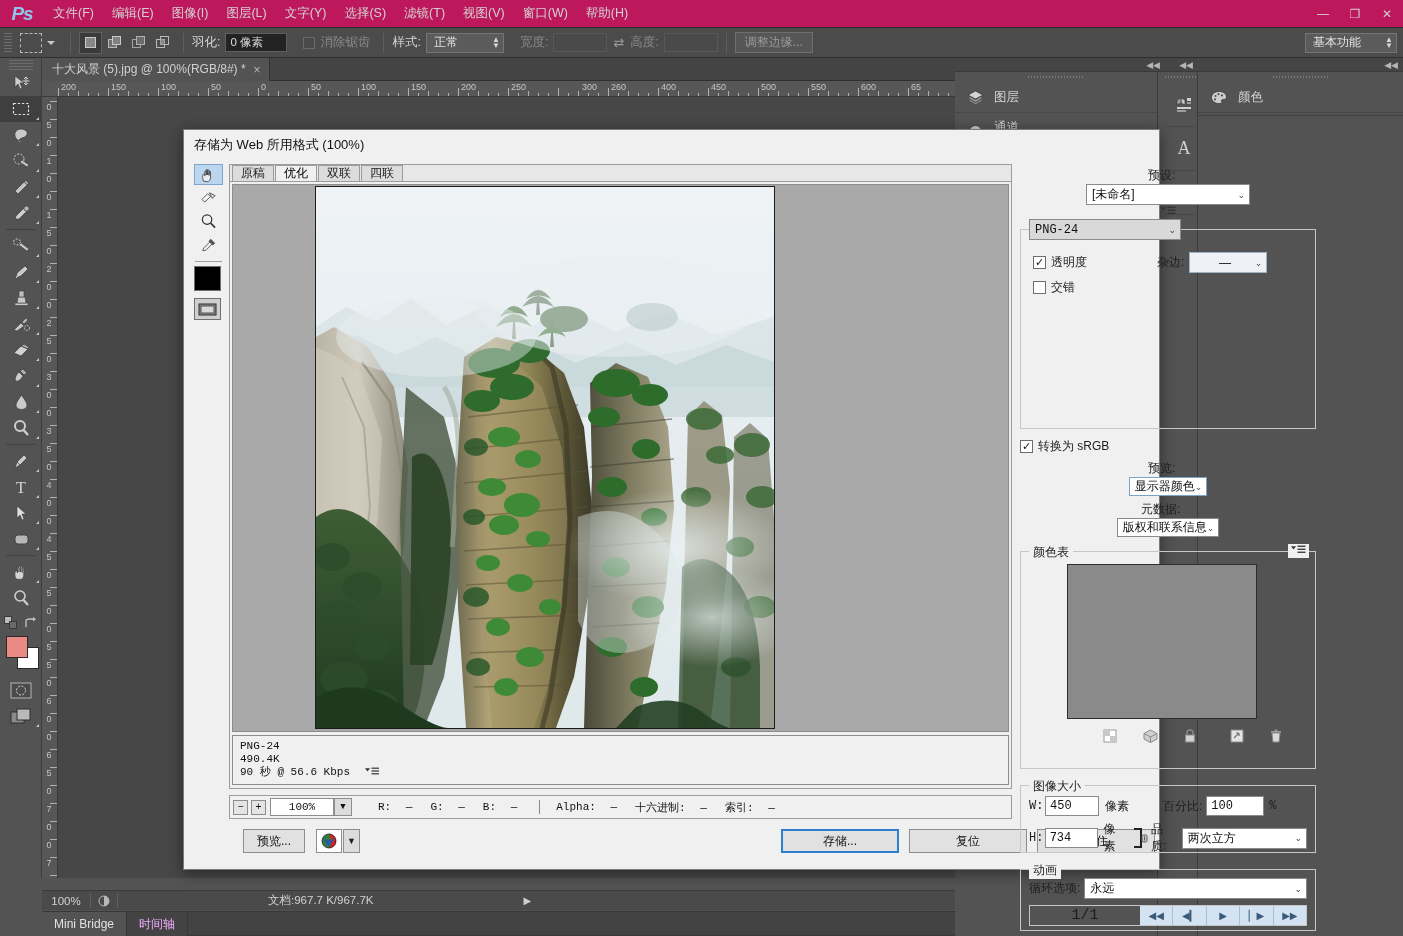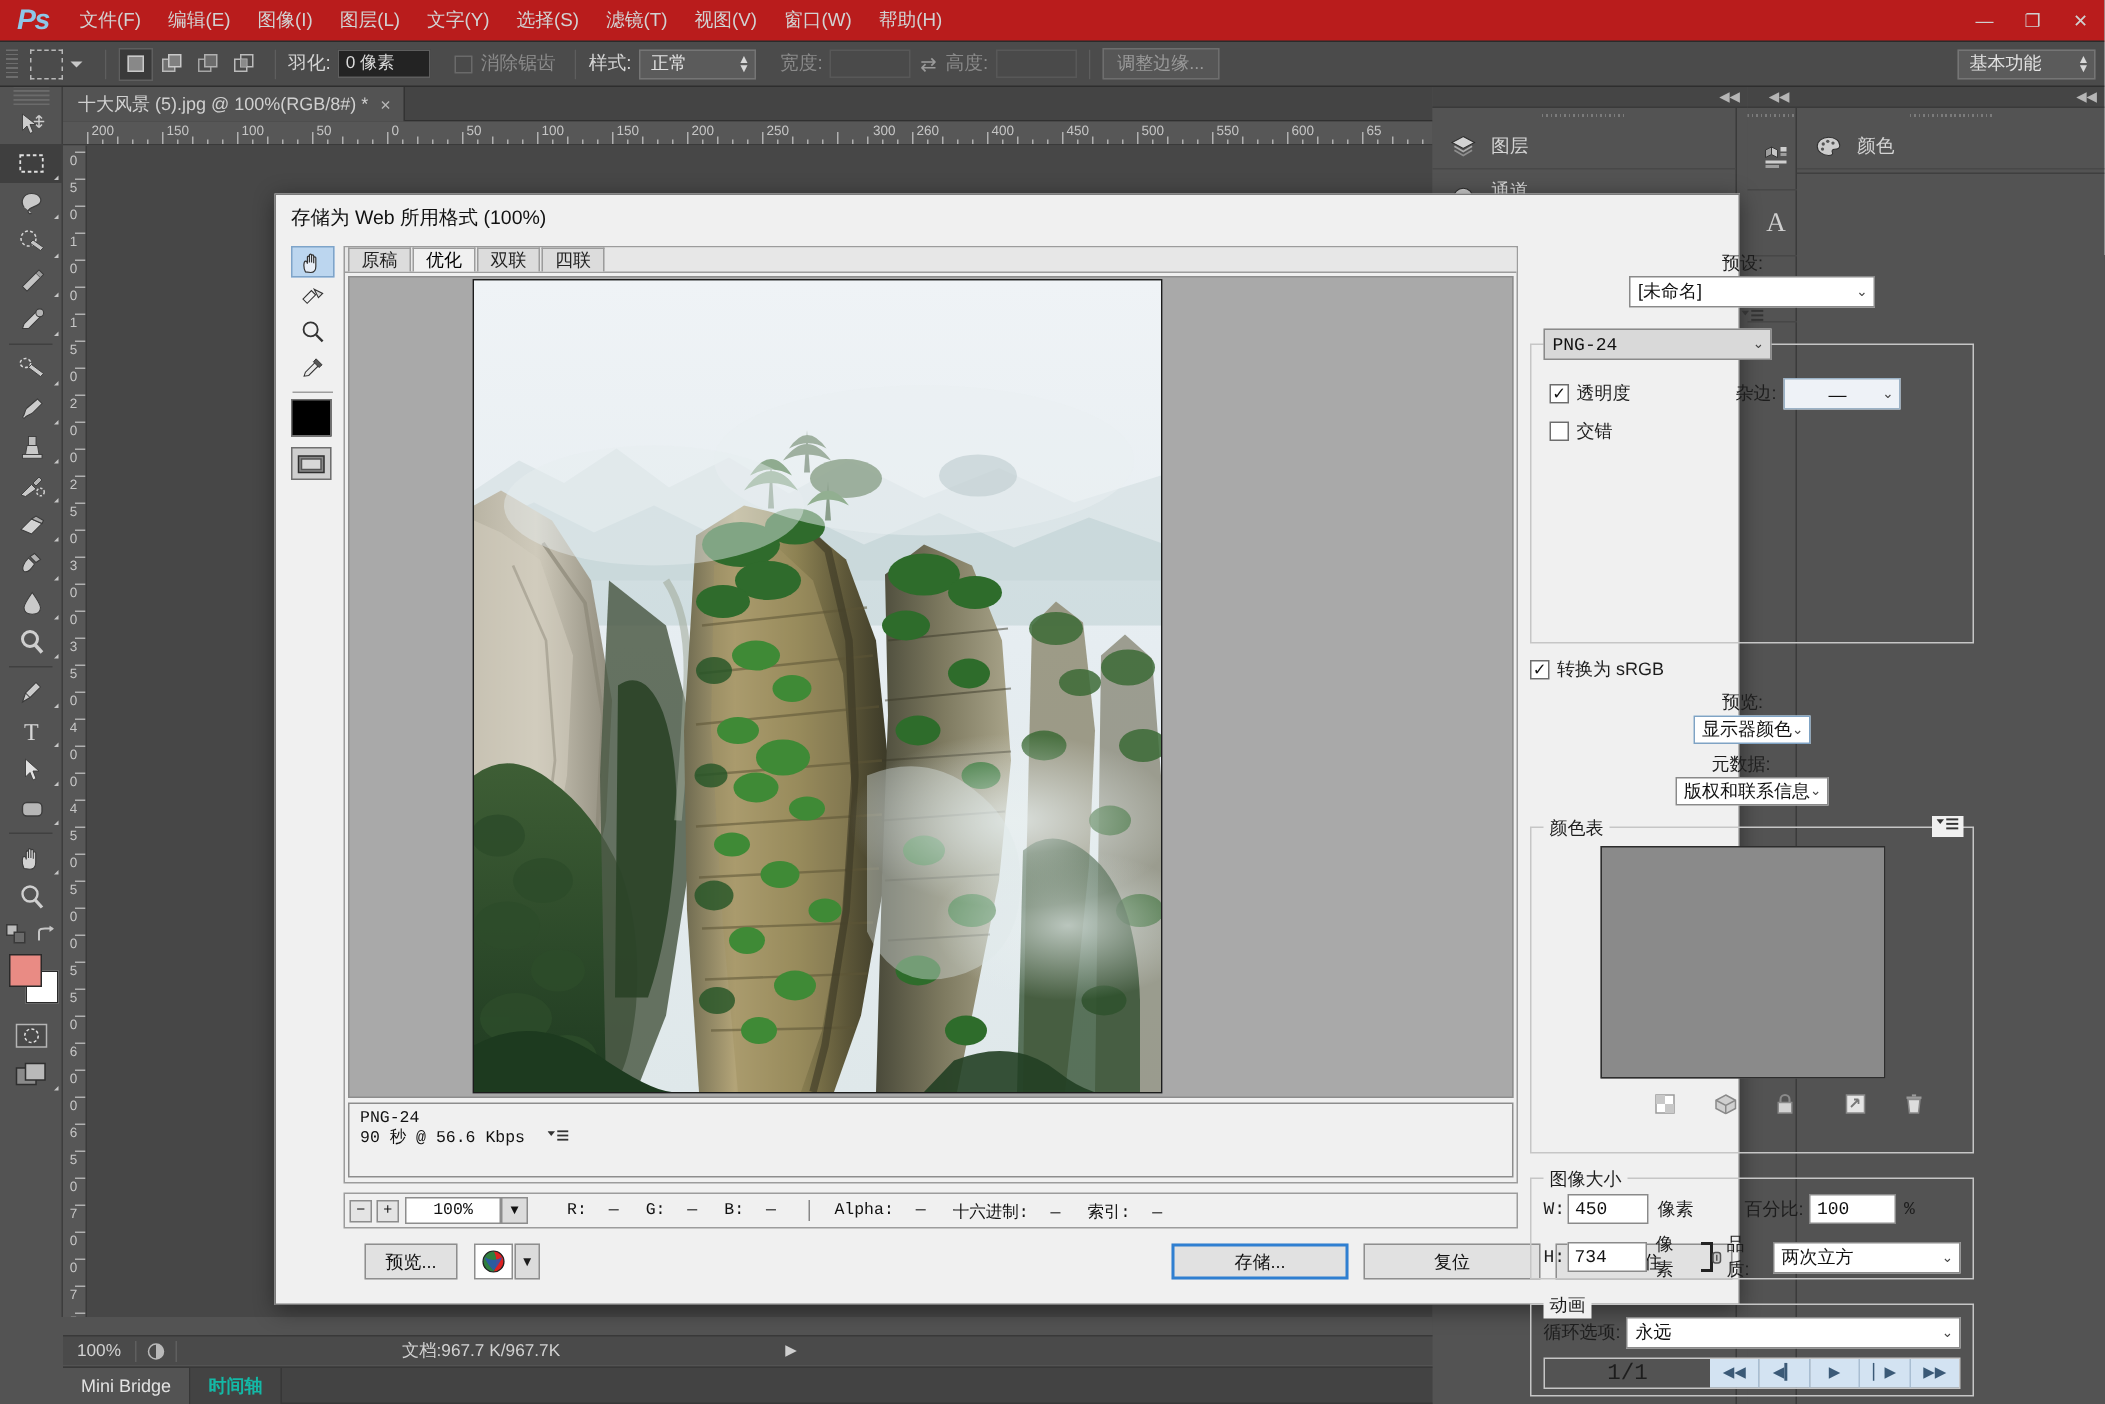--- a/index.html
+++ b/index.html
@@ -8,21 +8,21 @@
     background:#535353;
     font-family:"Liberation Sans","DejaVu Sans",sans-serif;
     font-size:12px; color:#d8d8d8;
     -webkit-font-smoothing:none;
   }
   .app { position:relative; width:1403px; height:936px; }
 
   
   .menubar {
     position:absolute; left:0; top:0; width:1403px; height:28px;
-    background:#b91c1c; display:flex; align-items:center;
+    background:#be185d; display:flex; align-items:center;
     border-bottom:1px solid #2b2b2b;
   }
   .ps-logo {
     width:44px; height:27px; display:flex; align-items:center; justify-content:center;
     color:#8ec7e8; font-size:19px; font-weight:bold; font-style:italic;
     letter-spacing:-1px;
   }
   .menu-item {
     padding:4px 9px; color:#d2d2d2; font-size:12.5px; white-space:nowrap;
   }
@@ -145,21 +145,21 @@
   .sb-zoom { width:48px; text-align:center; }
   .sb-sep { width:1px; height:14px; background:#5f5f5f; }
   .sb-doc { flex:1; text-align:center; }
   .bottom-tabs {
     position:absolute; left:42px; top:911px; width:913px; height:25px;
     background:#434343; display:flex; align-items:stretch; border-top:1px solid #383838;
   }
   .bt { display:flex; align-items:center; padding:0 12px; font-size:12px;
         border-right:1px solid #373737; }
   .bt.active { background:#535353; color:#e2e2e2; }
-  .bt.inactive { color:#14b8a6;font-weight:bold; }
+  .bt.inactive { color:#f0abfc; }
 
   
   .sfw {
     position:absolute; left:183px; top:129px; width:977px; height:741px;
     background:#f0f0f0; border:1px solid #7a7a7a;
     box-shadow:0 3px 14px rgba(0,0,0,.45);
     font-size:12px; color:#1d1d1d;
   }
   .sfw-title {
     height:27px; padding:6px 0 0 10px; font-size:13px; color:#101010;
@@ -1005,20 +1005,21 @@
               <path d="M262 330 q40 -16 72 10 q34 26 30 70 q-4 44 -44 54 q-40 10 -58 -30 Z" fill="#dfe9e8" opacity=".4"></path>
 
               <path d="M0 510 q40 -22 82 6 q38 26 52 25 L0 541 Z" fill="#1d3a1f"></path>
               <path d="M320 520 q40 -16 70 8 q30 24 68 13 L458 541 L300 541 Z" fill="#223f23" opacity=".9"></path>
             </svg>
           </div>
         </div>
 
         <div class="info-box">
           <div>PNG-24</div>
+          <div>490.4K</div>
           <div>
             <span>90 秒 @ 56.6 Kbps</span>
             <span class="hamb">
               <svg width="14" height="9" viewBox="0 0 14 9">
                 <path d="M0 1.2 L5 1.2 L2.5 4.4 Z" fill="#333"></path>
                 <rect x="6.5" y="0.6" width="7.5" height="1.2" fill="#333"></rect>
                 <rect x="6.5" y="3.4" width="7.5" height="1.2" fill="#333"></rect>
                 <rect x="6.5" y="6.2" width="7.5" height="1.2" fill="#333"></rect>
               </svg>
             </span>

